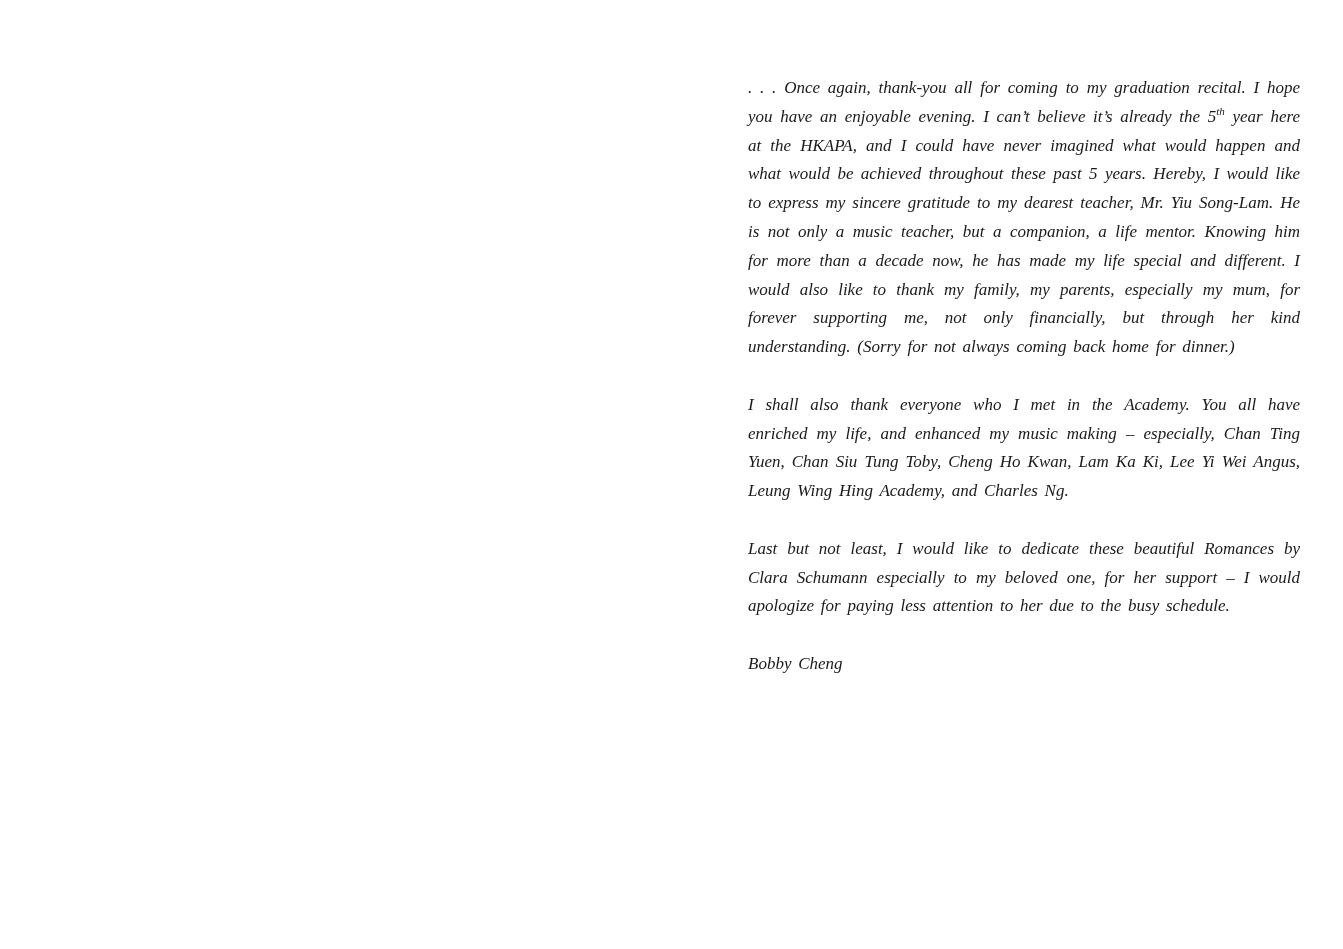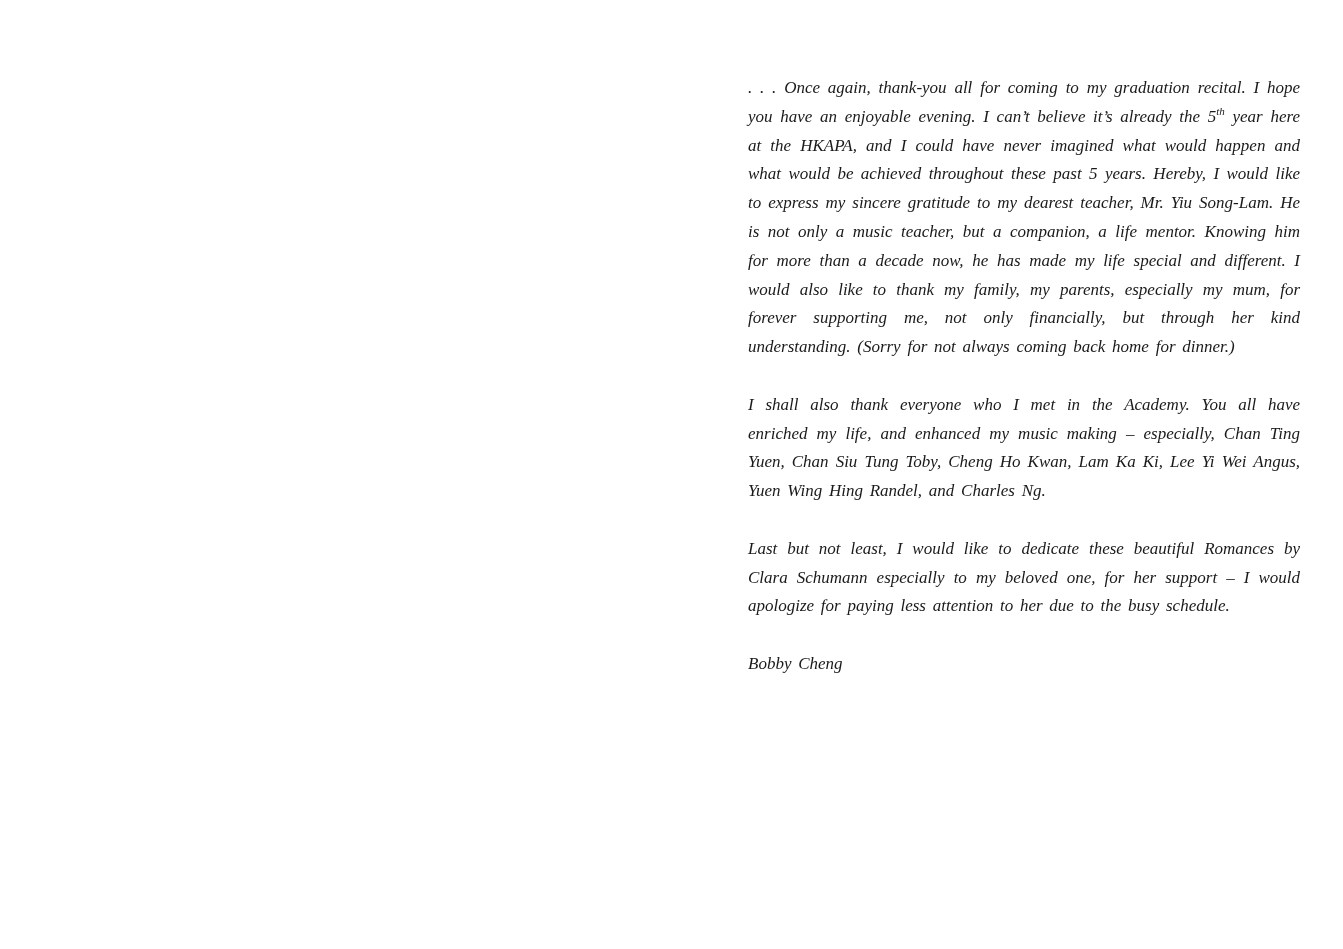--- a/index.html
+++ b/index.html
@@ -46,20 +46,20 @@
   }
 </style>
 </head>
 <body>
 
 <div class="page">
   <div class="letter">
 
     <p><span>. . . Once again, thank-you all for coming to my graduation recital. I hope you have an enjoyable evening. I can’t believe it’s already the 5</span><sup>th</sup><span> year here at the HKAPA, and I could have never imagined what would happen and what would be achieved throughout these past 5 years. Hereby, I would like to express my sincere gratitude to my dearest teacher, Mr. Yiu Song-Lam. He is not only a music teacher, but a companion, a life mentor. Knowing him for more than a decade now, he has made my life special and different. I would also like to thank my family, my parents, especially my mum, for forever supporting me, not only financially, but through her kind understanding. (Sorry for not always coming back home for dinner.)</span></p>
 
-    <p>I shall also thank everyone who I met in the Academy. You all have enriched my life, and enhanced my music making – especially, Chan Ting Yuen, Chan Siu Tung Toby, Cheng Ho Kwan, Lam Ka Ki, Lee Yi Wei Angus, Yuen Wing Hing Randel, and Charles Ng.</p>
+    <p>I shall also thank everyone who I met in the Academy. You all have enriched my life, and enhanced my music making – especially, Chan Ting Yuen, Chan Siu Tung Toby, Cheng Ho Kwan, Lam Ka Ki, Lee Yi Wei Angus, Leung Wing Hing Academy, and Charles Ng.</p>
 
     <p><span>Last but not least, I would like to dedicate these beautiful Romances by Clara Schumann especially to my beloved one, for her support – I would apologize for paying less attention to her due to the busy schedule.</span><br></p>
 
     <p class="signature">Bobby Cheng</p>
 
   </div>
 </div>
 
 </body></html>

